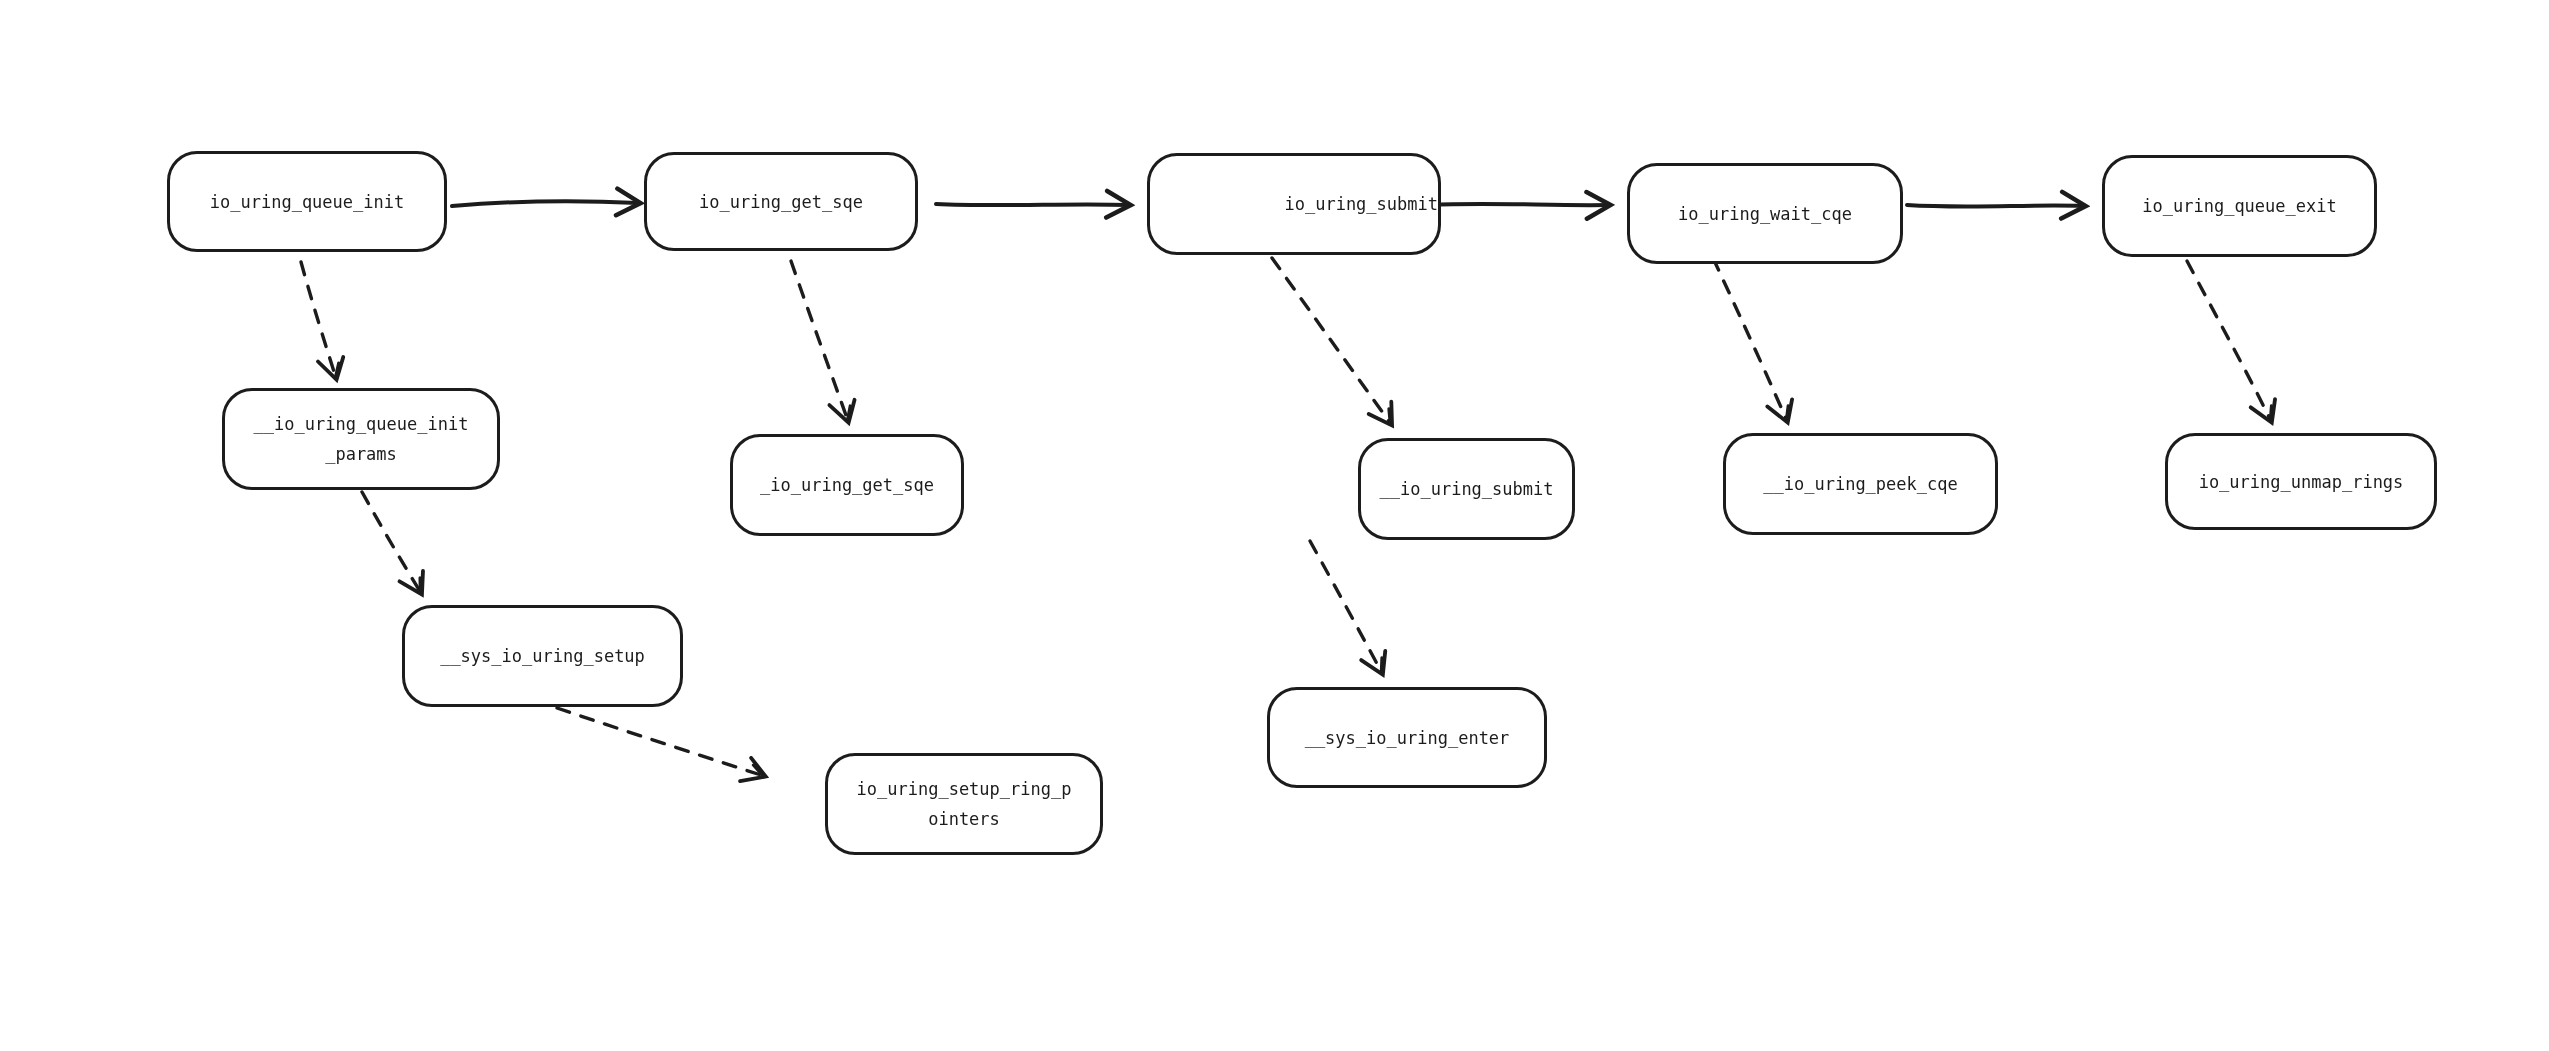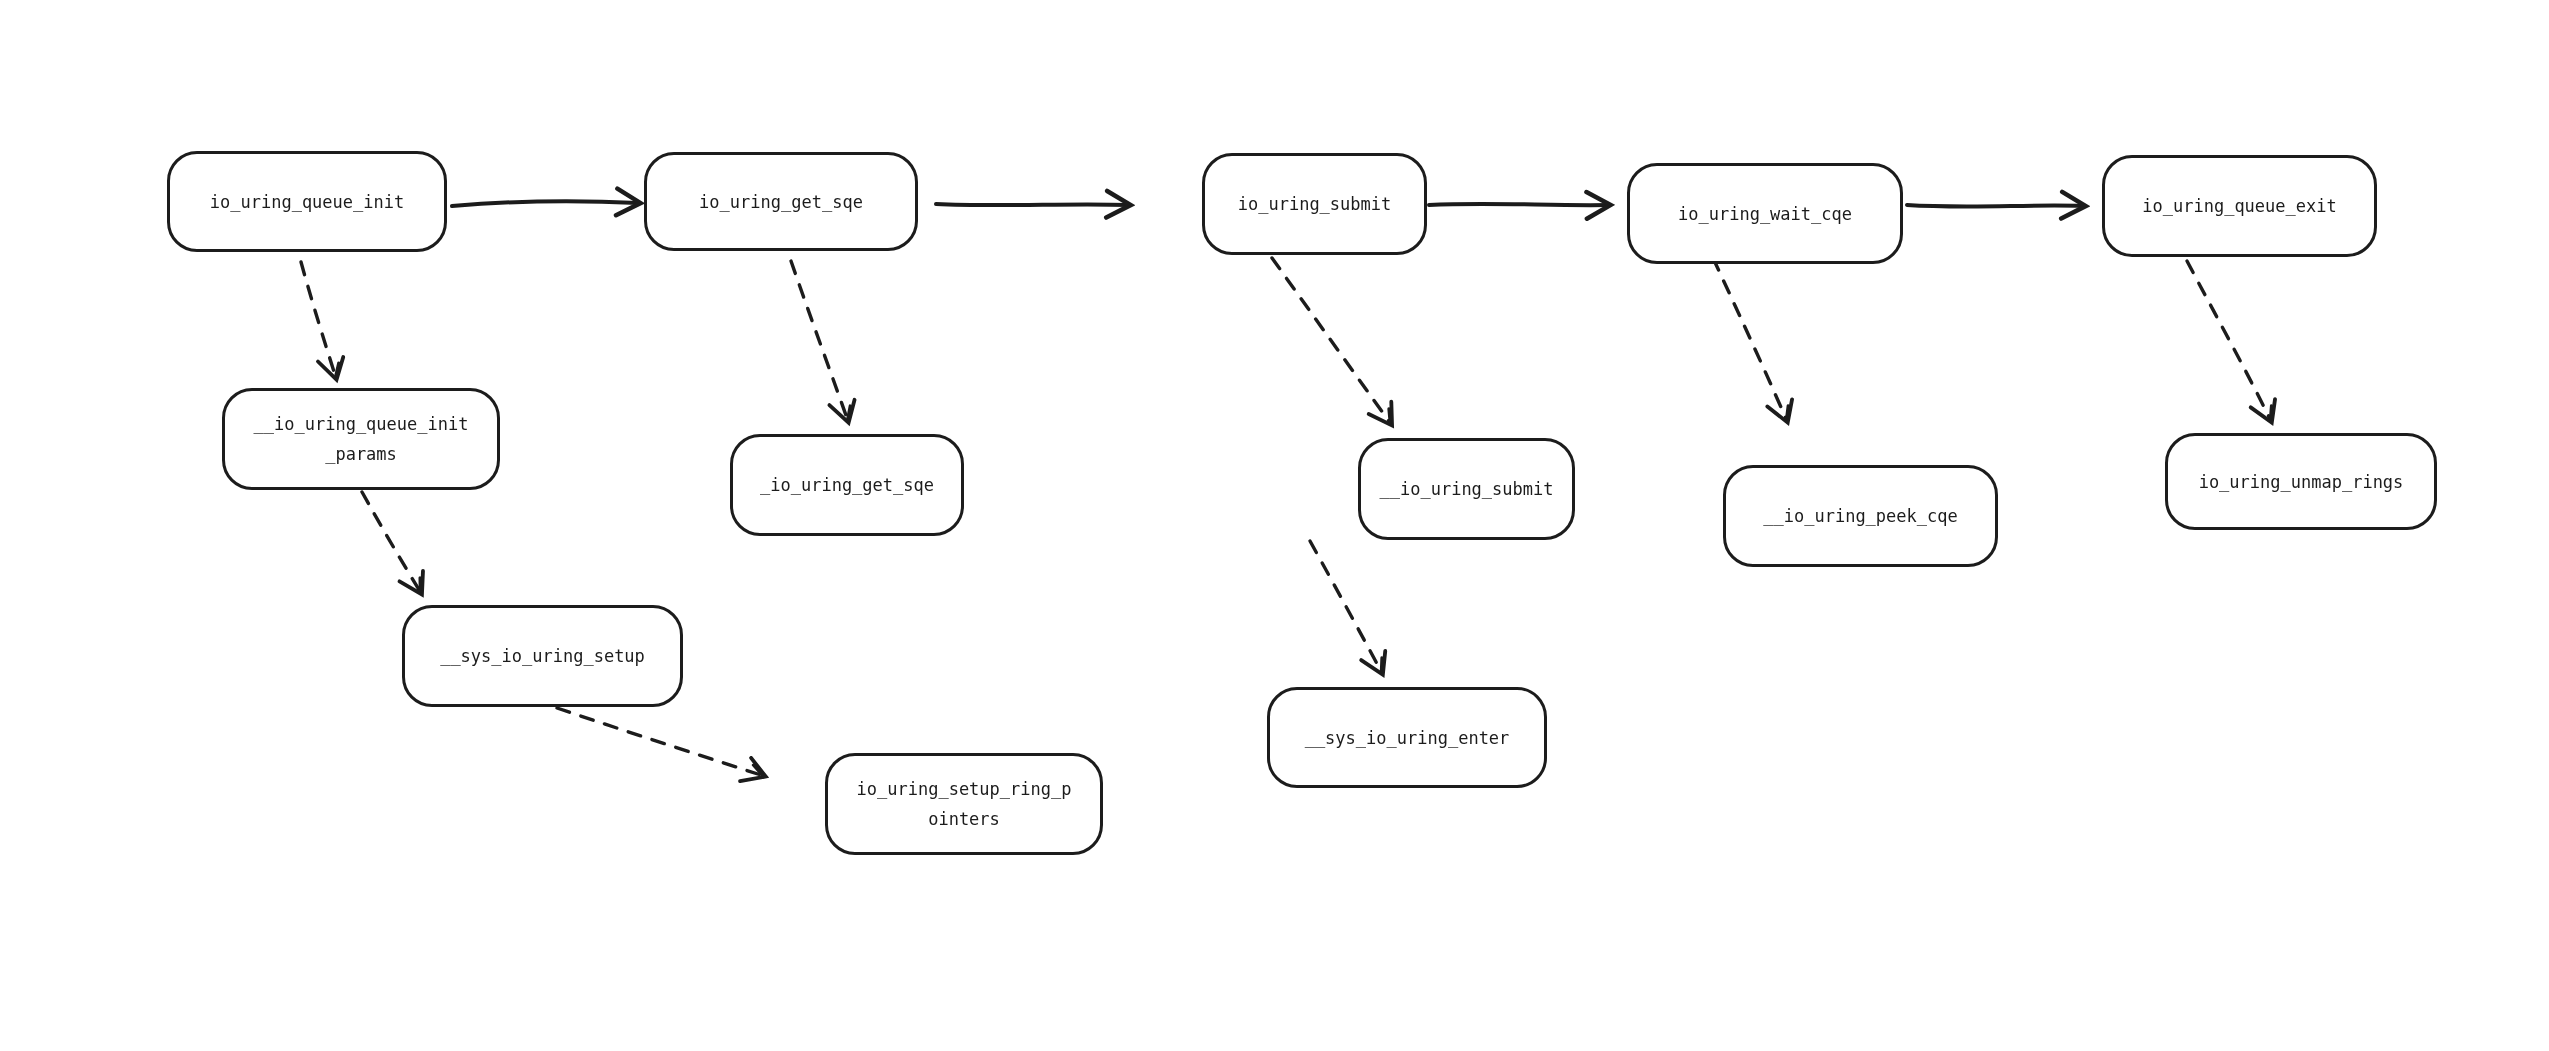--- a/index.html
+++ b/index.html
@@ -80,21 +80,21 @@
   </svg>
 
   <div class="node" style="left:167px; top:151px; width:280px; height:101px;">
     <span class="line">io_uring_queue_init</span>
     
   </div>
   <div class="node" style="left:632px; top:152px; width:274px; height:99px;margin-left:12px;">
     <span class="line">io_uring_get_sqe</span>
     
   </div>
-  <div class="node" style="left:1202px; top:153px; width:225px; height:102px;">
+  <div class="node" style="left:1147px; top:153px; width:294px; height:102px;align-items:flex-end;">
     <span class="line">io_uring_submit</span>
     
   </div>
   <div class="node" style="left:1627px; top:163px; width:276px; height:101px;">
     <span class="line">io_uring_wait_cqe</span>
     
   </div>
   <div class="node" style="left:2102px; top:155px; width:275px; height:102px;">
     <span class="line">io_uring_queue_exit</span>
     
@@ -105,21 +105,21 @@
     <span class="line">_params</span>
   </div>
   <div class="node" style="left:730px; top:434px; width:234px; height:102px;">
     <span class="line">_io_uring_get_sqe</span>
     
   </div>
   <div class="node" style="left:1358px; top:438px; width:217px; height:102px;">
     <span class="line">__io_uring_submit</span>
     
   </div>
-  <div class="node" style="left:1723px; top:433px; width:275px; height:102px;margin-top:32px;">
+  <div class="node" style="left:1723px; top:433px; width:275px; height:102px;">
     <span class="line">__io_uring_peek_cqe</span>
     
   </div>
   <div class="node" style="left:2165px; top:433px; width:272px; height:97px;">
     <span class="line">io_uring_unmap_rings</span>
     
   </div>
 
   <div class="node" style="left:402px; top:605px; width:281px; height:102px;">
     <span class="line">__sys_io_uring_setup</span>

